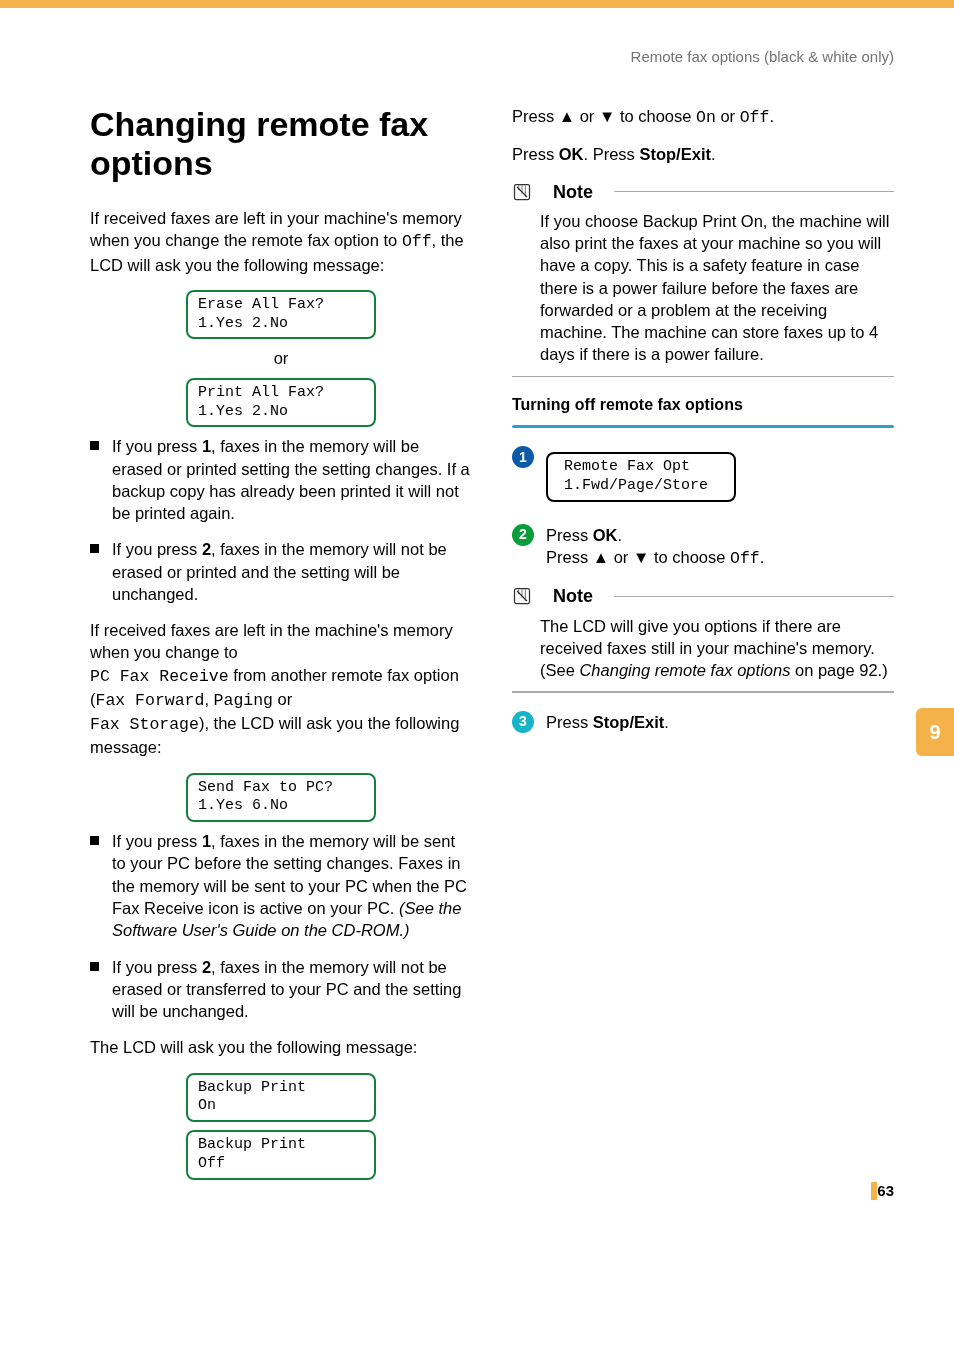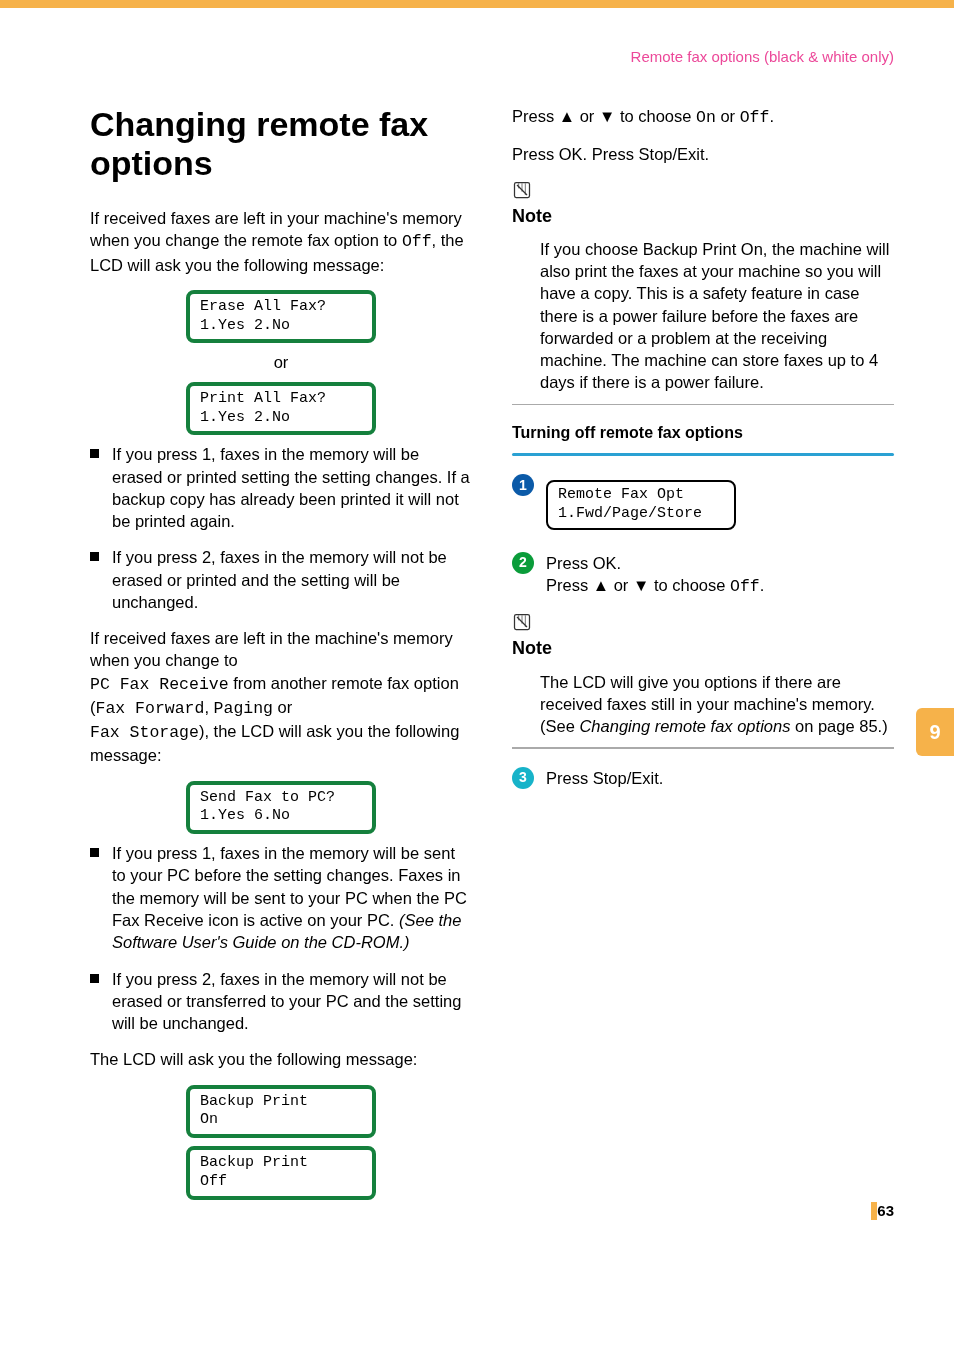--- a/index.html
+++ b/index.html
@@ -1,52 +1,52 @@
 <!DOCTYPE html>
 <html><head>
 <meta charset="utf-8">
 <style>
   * { box-sizing: border-box; margin: 0; padding: 0; }
   html, body { width: 954px; height: 1348px; background: #fff; font-family: Arial, Helvetica, sans-serif; color: #000; }
   .topbar { height: 8px; background: #f6b24a; border-top: 2px solid #f6b24a; }
   .page { position: relative; padding: 40px 60px 40px 90px; }
-  .running-head { text-align: right; font-size: 15px; color: #ec4899; margin-bottom: 40px; }
+  .running-head { text-align: right; font-size: 15px; color: #737373; margin-bottom: 40px; }
   .columns { display: flex; gap: 40px; }
   .col { flex: 1; font-size: 16.5px; line-height: 1.35; }
   h1 { font-size: 34px; font-weight: bold; margin-bottom: 24px; line-height: 1.15; }
   h2 { font-size: 16px; font-weight: bold; margin: 18px 0 10px 0; line-height: 1.25; }
   .h2-rule { height: 3px; background: #2aa1d3; border-radius: 2px; margin-bottom: 18px; }
   p { margin-bottom: 14px; }
   .mono { font-family: "Courier New", monospace; }
   .lcdrow { display: flex; justify-content: center; margin: 8px 0; }
-  .lcd { border: 4px solid #15803d; border-radius: 8px; padding: 4px 10px; font-family: "Courier New", monospace; font-size: 15px; line-height: 1.25; white-space: pre; min-width: 190px; }
-  .lcd-inline { display: inline-block; border: 2px solid #000; border-radius: 8px; padding: 4px 10px; font-family: "Courier New", monospace; font-size: 15px; line-height: 1.25; white-space: pre; min-width: 190px; vertical-align: middle; }
+  .lcd { border: 2px solid #15803d; border-radius: 8px; padding: 4px 10px; font-family: "Courier New", monospace; font-size: 15px; line-height: 1.25; white-space: pre; min-width: 190px; }
+  .lcd-inline { display: inline-block; border: 2px solid #000; border-radius: 8px; padding: 4px 16px; font-family: "Courier New", monospace; font-size: 15px; line-height: 1.25; white-space: pre; min-width: 190px; vertical-align: middle; }
   .orrow { text-align: center; margin: 8px 0; }
   ul.square { list-style: none; margin: 0 0 14px 0; padding: 0; }
   ul.square > li { position: relative; padding-left: 22px; margin-bottom: 14px; }
   ul.square > li::before { content: ""; position: absolute; left: 0; top: 6px; width: 9px; height: 9px; background: #000; }
   .italic { font-style: italic; }
-  .note-head { display: flex; align-items: flex-start; gap: 4px; margin: 14px 0 6px 0; flex-direction: column; }
+  .note-head { display: flex; align-items: center; gap: 21px; margin: 14px 0 6px 0; }
   .note-icon { width: 20px; height: 20px; }
   .note-icon svg { width: 20px; height: 20px; display: block; }
   .note-title { font-weight: bold; font-size: 18px; }
   .note-line { flex: 1; height: 1.5px; background: #aaa; }
   .note-body { padding: 0 0 0 28px; margin-bottom: 10px; }
   .note-close { height: 1.5px; background: #aaa; margin: 10px 0 18px 0; }
   .step { display: flex; align-items: flex-start; gap: 12px; margin-bottom: 14px; }
   .step-badge { flex: none; width: 22px; height: 22px; border-radius: 50%; display: flex; align-items: center; justify-content: center; color: #fff; font-weight: bold; font-size: 14px; }
   .b1 { background: #0b5aa8; } .b2 { background: #0a9c3a; } .b3 { background: #17b3c9; }
   .step-body { flex: 1; }
   .step-body .lcdrow { justify-content: flex-start; margin-top: 6px; }
   .arrow { font-family: Arial; }
   .tab { position: absolute; right: 0; top: 700px; width: 38px; height: 48px; background: #f6b24a; border-radius: 6px 0 0 6px; display: flex; align-items: center; justify-content: center; color: #fff; font-weight: bold; font-size: 20px; }
   .pagenum-wrap { position: absolute; bottom: 28px; right: 60px; display: flex; align-items: center; gap: 0; }
   .pn-bar { width: 6px; height: 18px; background: #f6b24a; }
   .pagenum { font-weight: bold; font-size: 15px; }
-  b { font-weight: normal; }
+  b { font-weight: bold; }
 </style>
 </head>
 <body>
 
 <div class="topbar"></div>
 
 <div class="page">
 
   <div class="running-head">Remote fax options (black &amp; white only)</div>
 
@@ -164,21 +164,21 @@
           <svg viewBox="0 0 24 24">
               <rect x="3" y="3" width="18" height="18" rx="2" fill="none" stroke="#333" stroke-width="1.5"></rect>
               <path d="M6 6 L18 18" stroke="#333" stroke-width="1.5"></path>
               <path d="M8 4 L8 10 M12 4 L12 14 M16 4 L16 18" stroke="#333" stroke-width="0.8"></path>
             </svg>
         </span>
         <span class="note-title">Note</span>
         <span class="note-line"></span>
       </div>
       <div class="note-body">
-        <span>The LCD will give you options if there are received faxes still in your machine's memory. (See </span><span class="italic">Changing remote fax options</span><span> on page 85.)</span>
+        <span>The LCD will give you options if there are received faxes still in your machine's memory. (See </span><span class="italic">Changing remote fax options</span><span> on page 92.)</span>
       </div>
       <div class="note-close"></div>
 
       <div class="step">
         <div class="step-badge b3">3</div>
         <div class="step-body">
           <span>Press </span><b>Stop/Exit</b><span>.</span>
         </div>
       </div>
 

